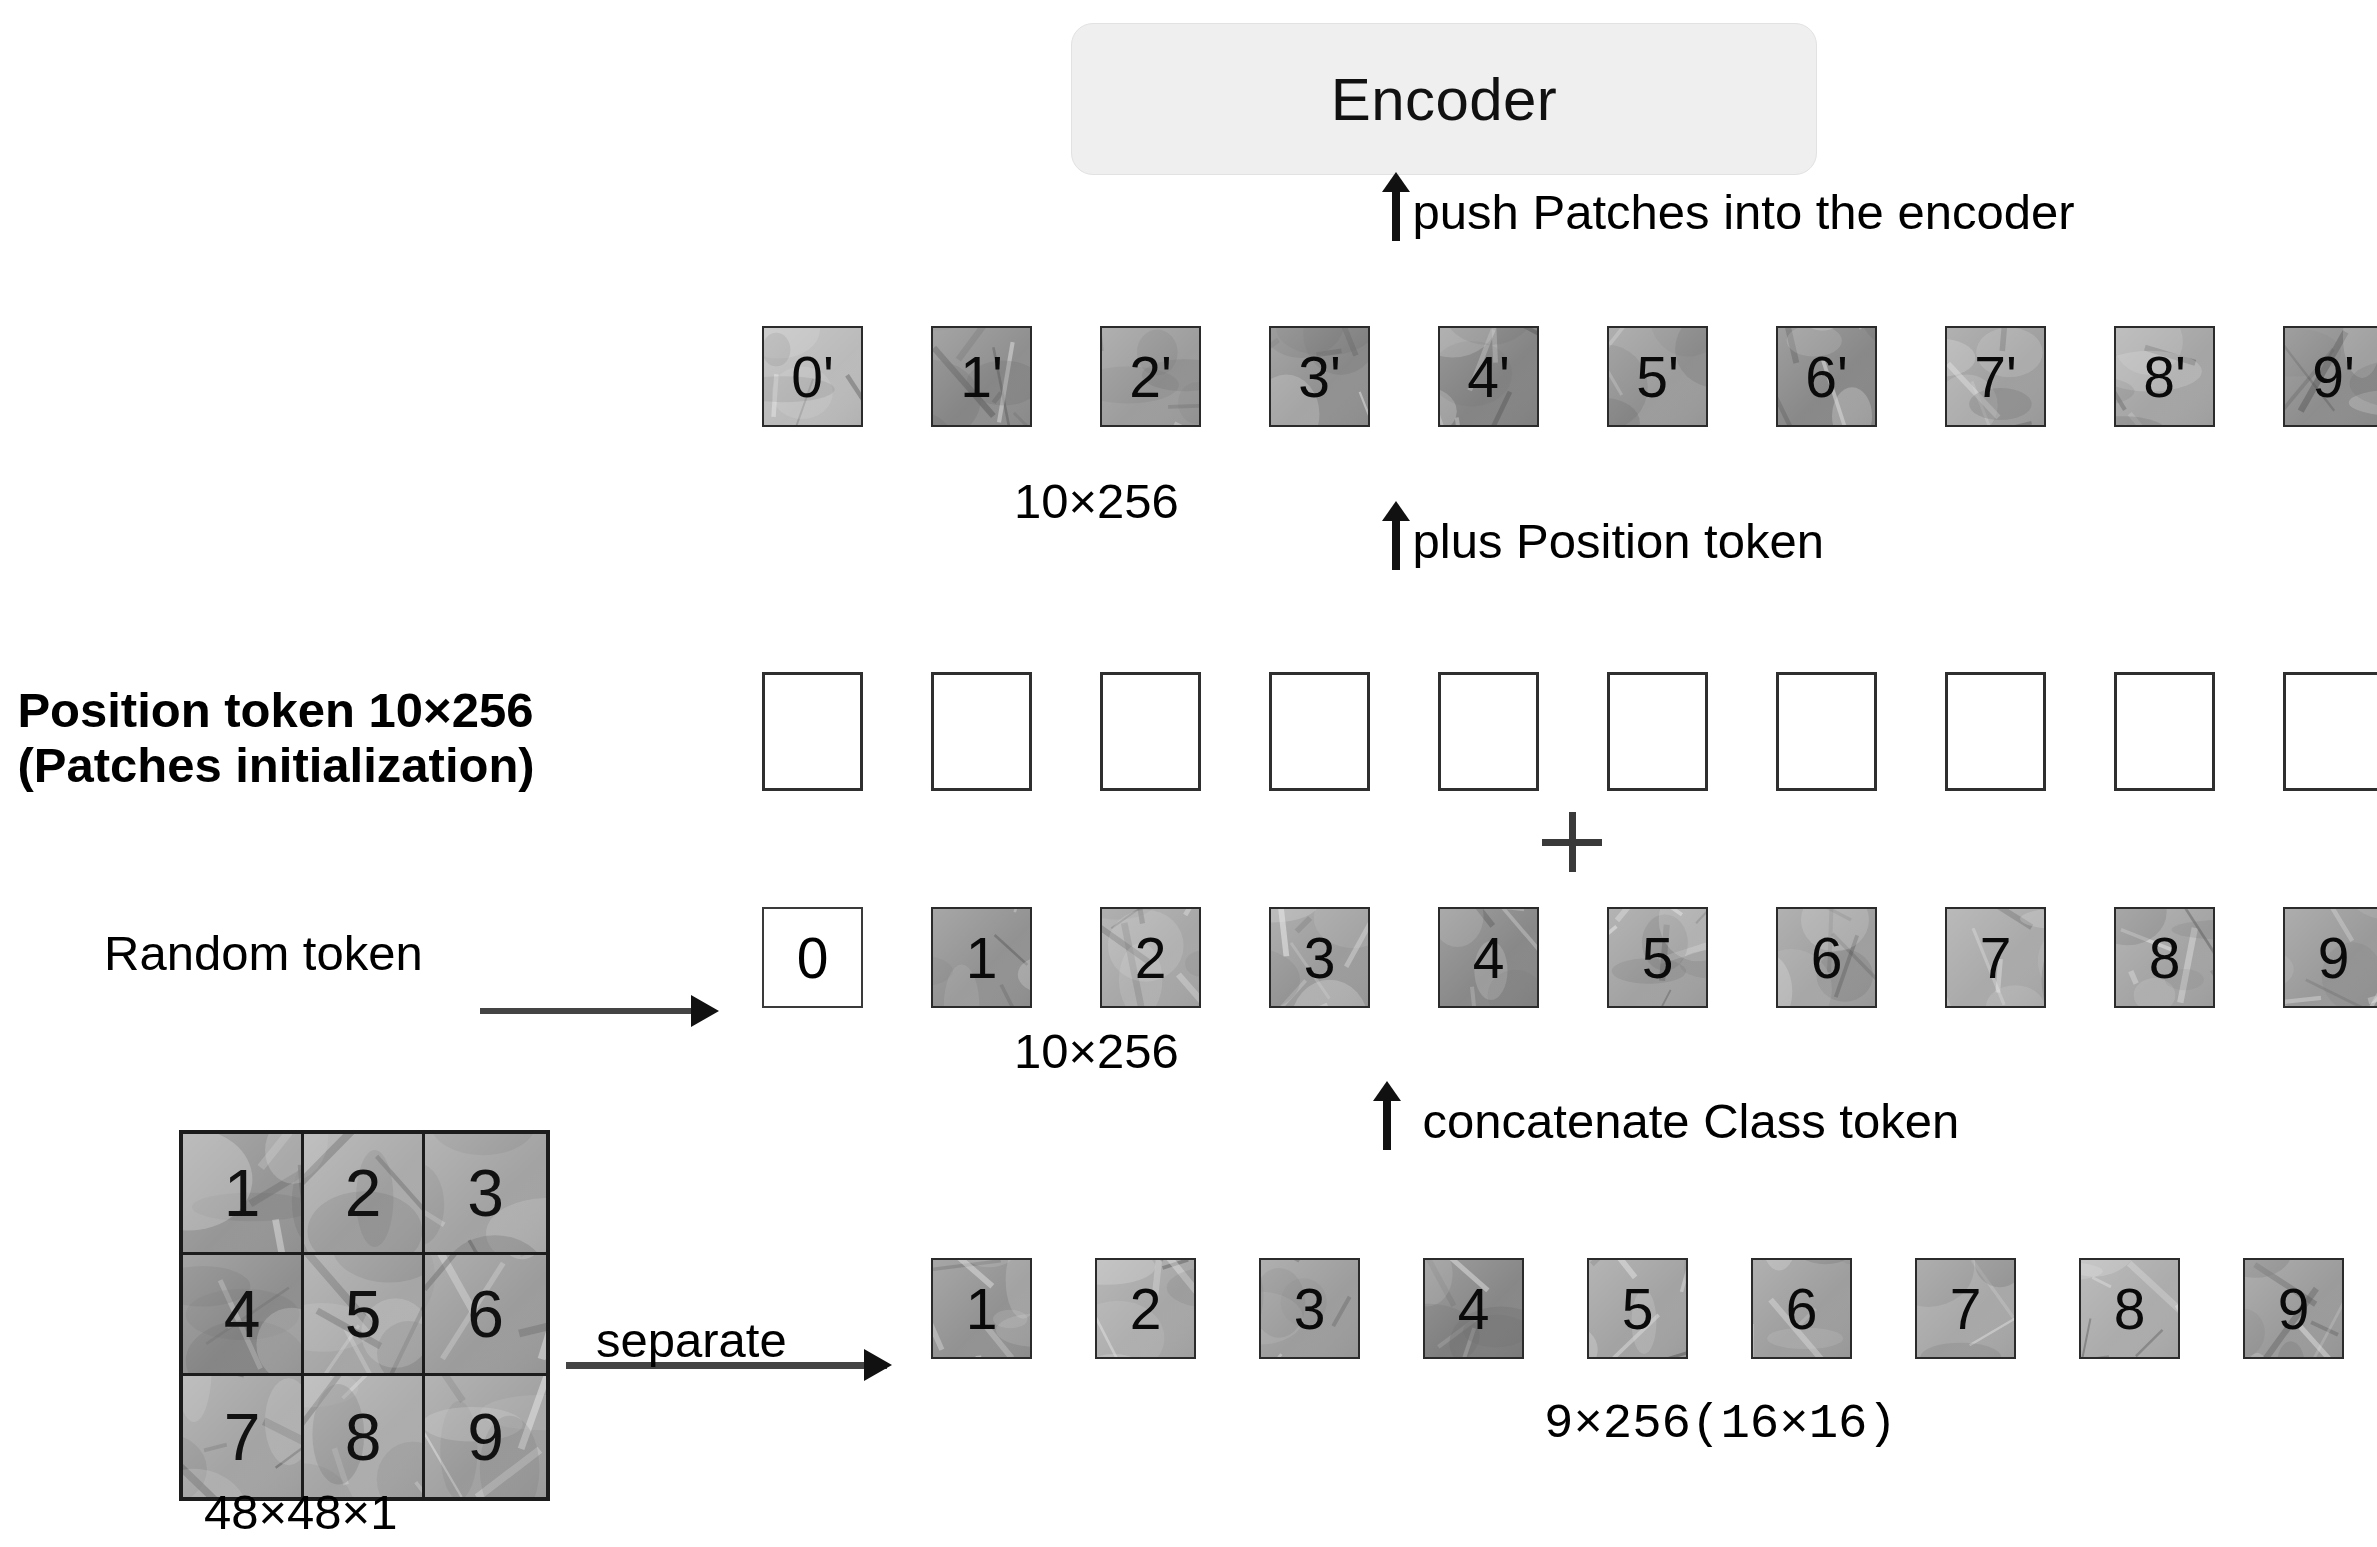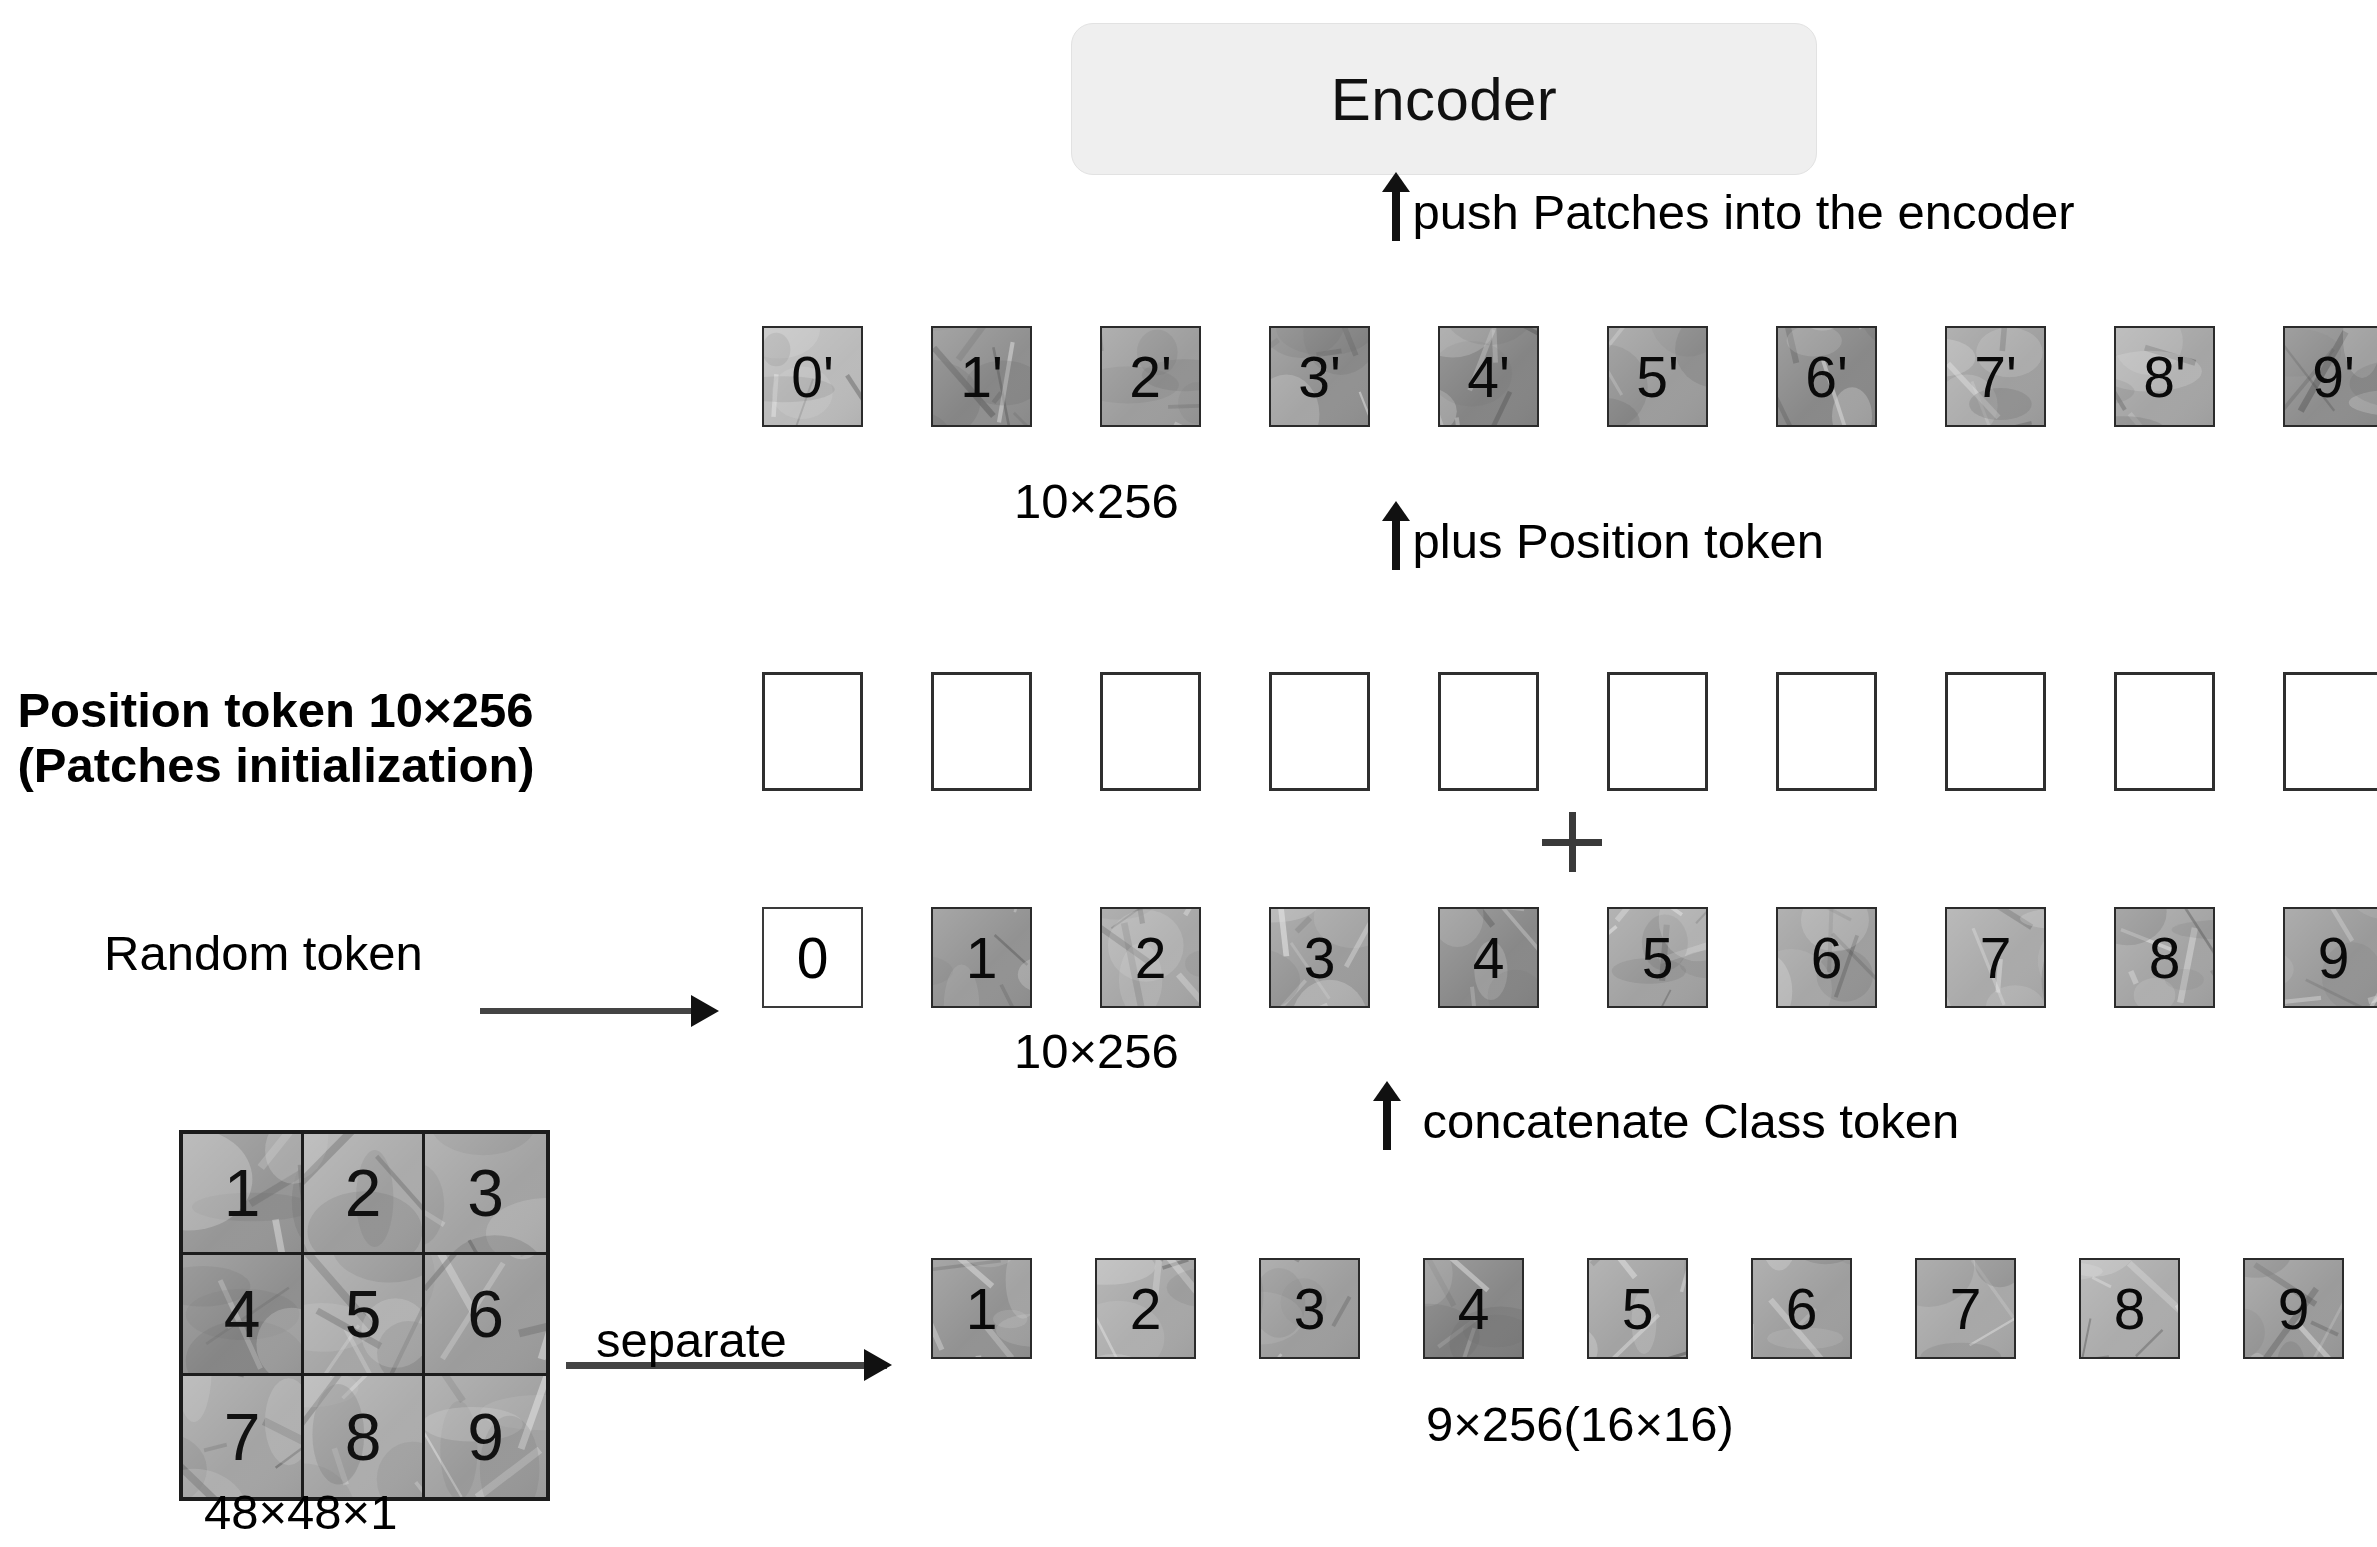--- a/index.html
+++ b/index.html
@@ -1157,16 +1157,16 @@
           <ellipse cx="25.2" cy="13.7" rx="23.4" ry="16.5" fill="#6a6a6a" fill-opacity="0.32"></ellipse>
           <ellipse cx="26.7" cy="99.9" rx="8.6" ry="21.5" fill="#dedede" fill-opacity="0.25"></ellipse>
           <ellipse cx="17.6" cy="65.5" rx="13.9" ry="15.5" fill="#6a6a6a" fill-opacity="0.16"></ellipse>
           <ellipse cx="48.2" cy="87.8" rx="9.2" ry="16.8" fill="#6a6a6a" fill-opacity="0.26"></ellipse>
     <rect x="0" y="0" width="100" height="100" fill="url(#g28)"></rect>
   </svg>
         <span class="num">9</span>
       </div>
     </div>
 
-  <span class="abs txt" style="left:1426px; top:1397px;">9×256(16×16)</span>
+  <span class="abs txt" style="left:1544px; top:1397px;font-family:Liberation Mono, monospace;">9×256(16×16)</span>
 
 </div>
 
 
 </body></html>

